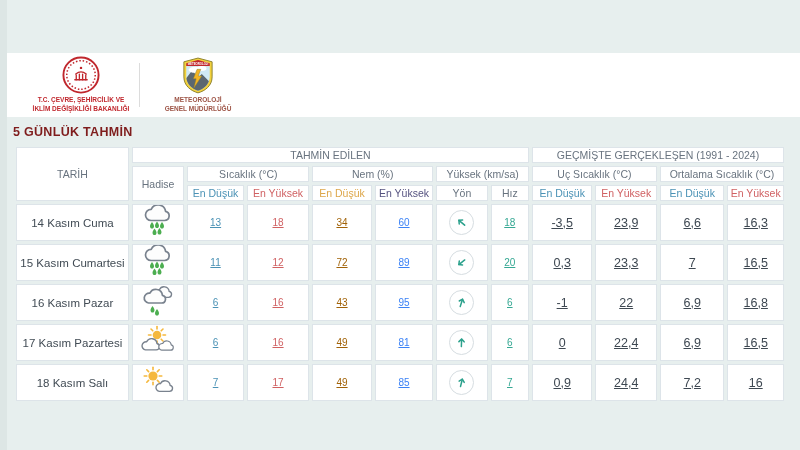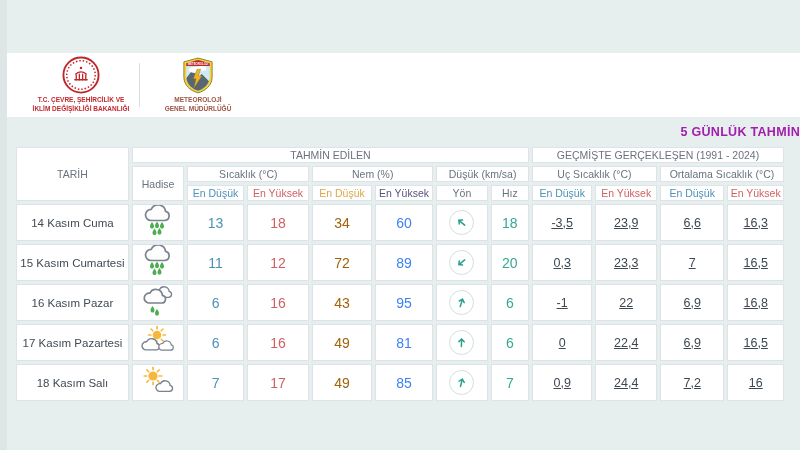--- a/index.html
+++ b/index.html
@@ -14,41 +14,40 @@
   .logo-band{
     height:64px;background:#ffffff;display:flex;align-items:center;
     padding-left:25px;box-sizing:border-box;
   }
   .logo-block{display:flex;flex-direction:column;align-items:center;width:112px;cursor:pointer;}
   .logo-caption{font-size:6.5px;font-weight:bold;text-align:center;line-height:1.35;margin-top:2px;}
   .ministry .logo-caption{color:#c0272d;}
   .mgm .logo-caption{color:#9d5345;}
   .logo-divider{width:1px;height:44px;background:#dcdcdc;margin:0 2px;}
   .page-title{
-    color:#a21caf;font-size:12.5px;font-weight:bold;letter-spacing:.3px;
+    color:#7f1d1d;font-size:12.5px;font-weight:bold;letter-spacing:.3px;
     margin:8px 0 5px 13px;
-    text-align:right;
   }
   table.forecast{
     margin-left:13px;border-collapse:separate;border-spacing:3px;
     table-layout:fixed;width:774px;
   }
   table.forecast td,table.forecast th{
     background:#ffffff;border:1px solid #dde4e9;box-sizing:border-box;
     text-align:center;vertical-align:middle;padding:0;
   }
   th{font-weight:normal;color:#68737f;font-size:10.5px;height:16px;margin-top:16px;}
   th.group{font-size:10.5px;}
   th.hd-tmin{color:#4b92b5;}
   th.hd-tmax{color:#d06163;}
   th.hd-hmin{color:#dda74b;}
   th.hd-hmax{color:#565380;}
   td{height:34px;font-size:13px;color:#414b54;}
   td.c-date{font-size:11.5px;color:#414b54;margin-left:40px;}
-  td.num{font-size:14px;}
+  td.num{font-size:10px;text-decoration:underline;}
   .c-tmin{color:#4b92b5;}
   .c-tmax{color:#d06163;}
   .c-hmin{color:#a16207;}
   .c-hmax{color:#3b82f6;}
   .c-speed{color:#35a893;}
   .c-hist{font-size:12.5px;color:#3e4852;text-decoration:underline;}
   .wicon{display:inline-block;width:36px;height:32px;}
   .wicon svg{width:36px;height:32px;display:block;}
   .dir-circle{
     display:inline-flex;width:23px;height:23px;border:1px solid #d6dde1;border-radius:50%;
@@ -127,21 +126,21 @@
   <thead>
     <tr>
       <th rowspan="3">TARİH</th>
       <th colspan="7" class="group">TAHMİN EDİLEN</th>
       <th colspan="4" class="group">GEÇMİŞTE GERÇEKLEŞEN (1991 - 2024)</th>
     </tr>
     <tr>
       <th rowspan="2">Hadise</th>
       <th colspan="2">Sıcaklık (°C)</th>
       <th colspan="2">Nem (%)</th>
-      <th colspan="2">Düşük (km/sa)</th>
+      <th colspan="2">Yüksek (km/sa)</th>
       <th colspan="2">Uç Sıcaklık (°C)</th>
       <th colspan="2">Ortalama Sıcaklık (°C)</th>
     </tr>
     <tr>
       <th class="hd-tmin">En Düşük</th>
       <th class="hd-tmax">En Yüksek</th>
       <th class="hd-hmin">En Düşük</th>
       <th class="hd-hmax">En Yüksek</th>
       <th>Yön</th>
       <th>Hız</th>

